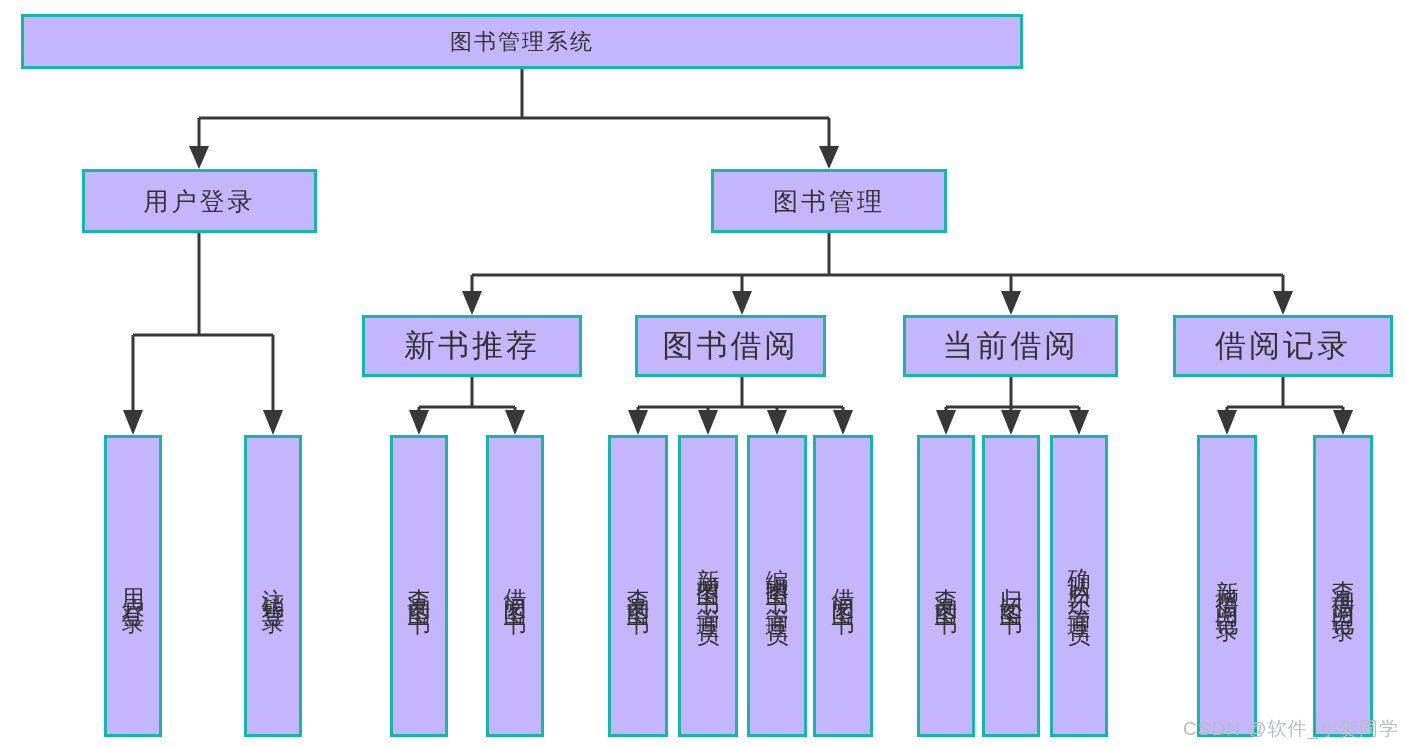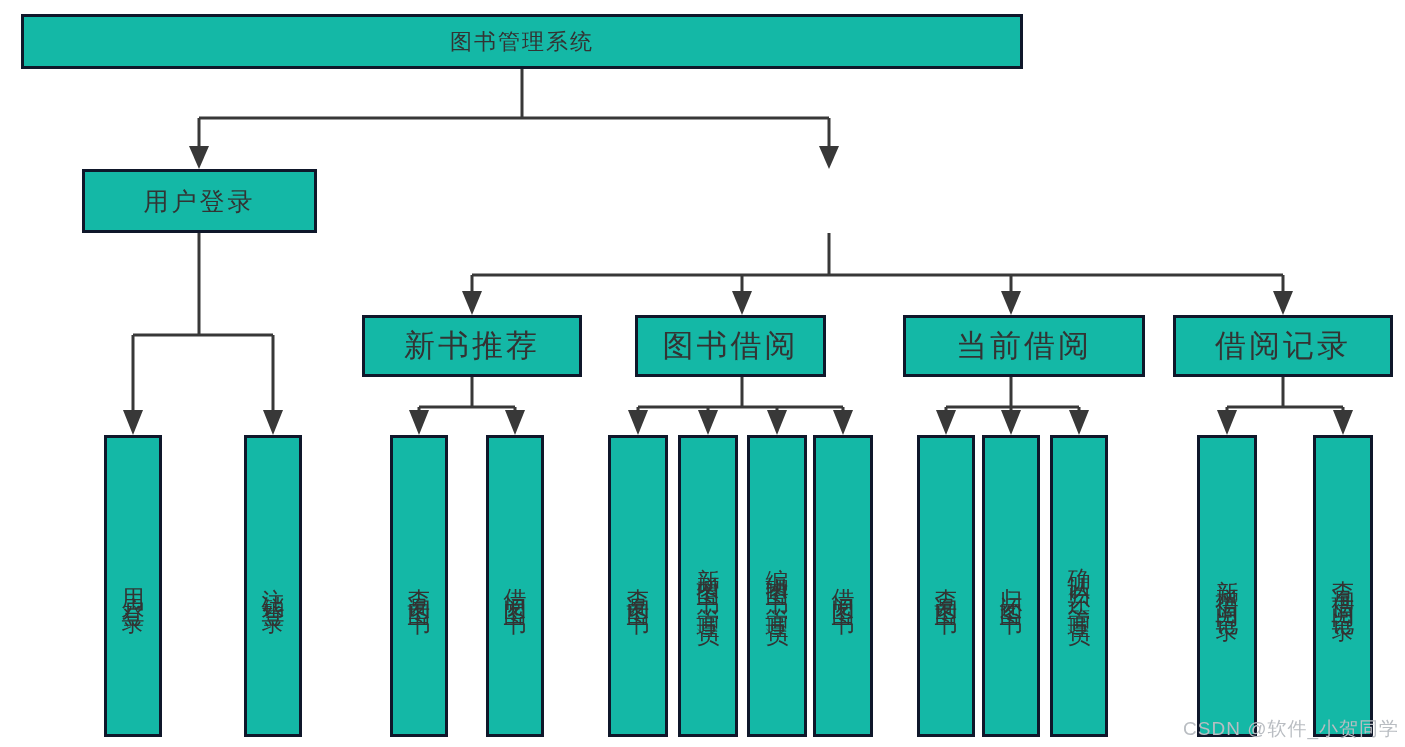--- a/index.html
+++ b/index.html
@@ -2,22 +2,22 @@
 <html><head>
 <meta charset="utf-8">
 <style>
   html,body{margin:0;padding:0;background:#fff;}
   .canvas{
     position:relative;width:1405px;height:747px;background:#fff;
     font-family:"Liberation Sans","DejaVu Sans",sans-serif;overflow:hidden;
   }
   .connectors{position:absolute;left:0;top:0;z-index:1;}
   .box{
-    position:absolute;box-sizing:border-box;background:#14b8a6;
-    border:3px solid #0f172a;color:#333;z-index:2;
+    position:absolute;box-sizing:border-box;background:#c4b5fd;
+    border:3px solid #14b8a6;color:#333;z-index:2;
     display:flex;align-items:center;justify-content:center;
     white-space:nowrap;
   }
   .root-node{left:21px;top:14px;width:1002px;height:55px;font-size:22px;letter-spacing:2px;}
   .h-node{height:64px;font-size:25px;letter-spacing:3px;}
   .s-node{height:62px;font-size:31px;letter-spacing:3px;}
   .leaf{top:435px;height:302px;}
   .leaf .vtext{
     writing-mode:vertical-rl;text-orientation:mixed;
     font-size:23px;line-height:1;letter-spacing:8px;color:#333;
@@ -68,24 +68,25 @@
       <polygon points="1001,410 1021,410 1011,435"></polygon>
       <polygon points="1069,410 1089,410 1079,435"></polygon>
       <polygon points="1217,410 1237,410 1227,435"></polygon>
       <polygon points="1333,410 1353,410 1343,435"></polygon>
     </g>
   </svg>
 
   <div class="box root-node">图书管理系统</div>
 
   <div class="box h-node" style="left:82px;top:169px;width:235px;">用户登录</div>
+  <div class="box h-node" style="left:711px;top:169px;width:236px;">图书管理</div>
 
   <div class="box s-node" style="left:362px;top:315px;width:220px;">新书推荐</div>
   <div class="box s-node" style="left:635px;top:315px;width:191px;">图书借阅</div>
-  <div class="box s-node" style="left:903px;top:315px;width:242px;">当前借阅</div>
+  <div class="box s-node" style="left:903px;top:315px;width:215px;">当前借阅</div>
   <div class="box s-node" style="left:1173px;top:315px;width:220px;">借阅记录</div>
 
   <div class="box leaf" style="left:104px;width:58px;">
     <span class="vtext">用户登录</span>
   </div>
   <div class="box leaf" style="left:244px;width:58px;">
     <span class="vtext">注销登录</span>
   </div>
 
   <div class="box leaf" style="left:390px;width:58px;">

